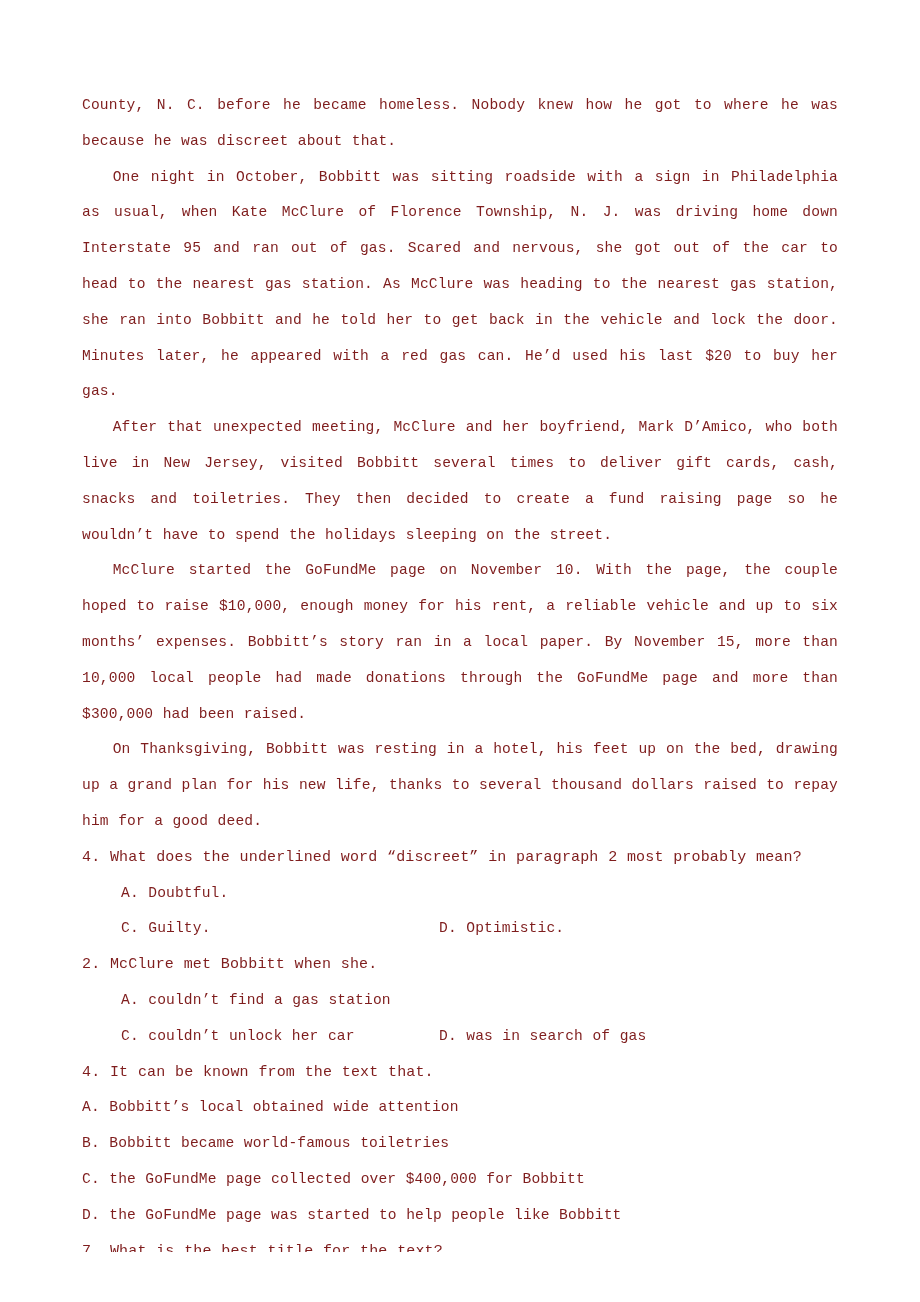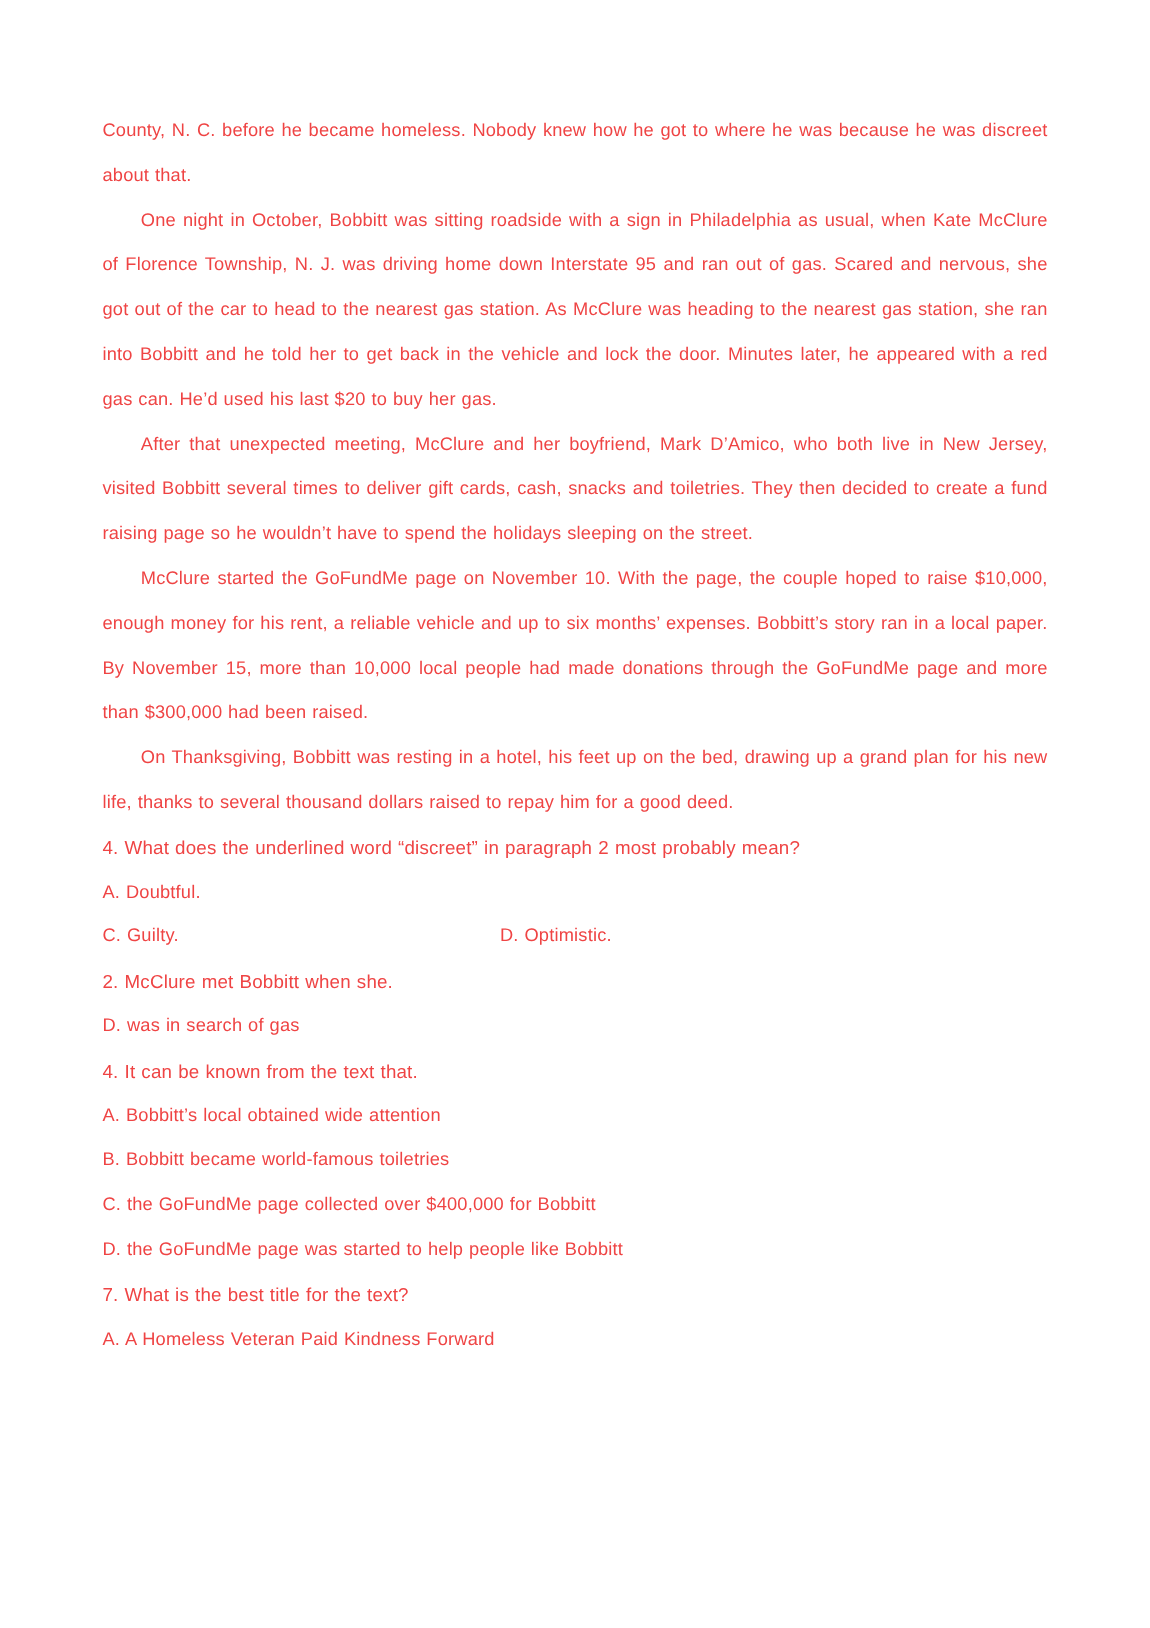--- a/index.html
+++ b/index.html
@@ -7,22 +7,22 @@
     padding: 0;
     background: #ffffff;
   }
   .page {
     position: relative;
     width: 920px;
     height: 1252px;
     background: #ffffff;
     margin: 0 auto;
     overflow: hidden;
-    font-family: Liberation Sans, sans-serif;
-    color: #ef4444;
+    font-family: Liberation Mono, monospace;
+    color: #7f1d1d;
   }
   .content {
     position: absolute;
     left: 82px;
     top: 88px;
     width: 756px;
   }
   p.para {
     margin: 0 0 0 0;
     font-size: 14.6px;
@@ -45,20 +45,21 @@
   .opt-row {
     display: flex;
     font-size: 14.6px;
     line-height: 35.8px;
     letter-spacing: 0.15px;
     word-spacing: 0.5px;
   }
   .opt-col-a {
     width: 318px;
     flex: 0 0 318px;
+    margin-left: 39px;
   }
   .opt-col-b {
     flex: 1 1 auto;
   }
   .opt-single {
     font-size: 14.6px;
     line-height: 35.8px;
     letter-spacing: 0.15px;
     word-spacing: 0.5px;
   }
@@ -79,22 +80,24 @@
     <div class="opt-row">
       <div class="opt-col-a">A. Doubtful.</div>
     </div>
     <div class="opt-row">
       <div class="opt-col-a">C. Guilty.</div>
       <div class="opt-col-b">D. Optimistic.</div>
     </div>
 
     <div class="question">2. McClure met Bobbitt when she.</div>
     <div class="opt-row">
+      <div class="opt-col-a">A. couldn’t find a gas station</div>
     </div>
     <div class="opt-row">
+      <div class="opt-col-a">C. couldn’t unlock her car</div>
       <div class="opt-col-b">D. was in search of gas</div>
     </div>
 
     <div class="question">4. It can be known from the text that.</div>
     <div class="opt-single">A. Bobbitt’s local obtained wide attention</div>
     <div class="opt-single">B. Bobbitt became world-famous toiletries</div>
     <div class="opt-single">C. the GoFundMe page collected over $400,000 for Bobbitt</div>
     <div class="opt-single">D. the GoFundMe page was started to help people like Bobbitt</div>
 
     <div class="question">7. What is the best title for the text?</div>

